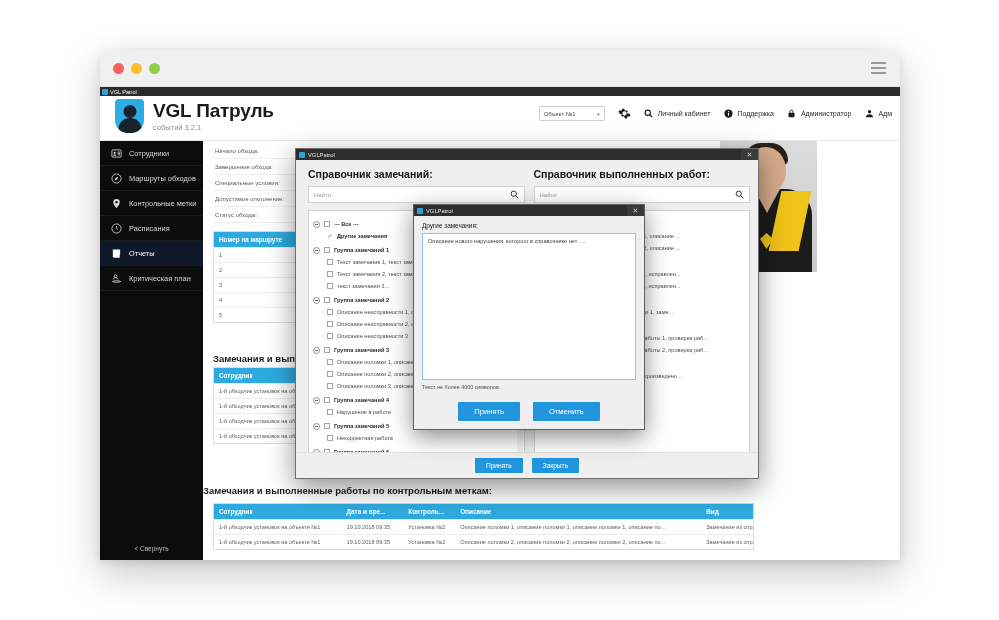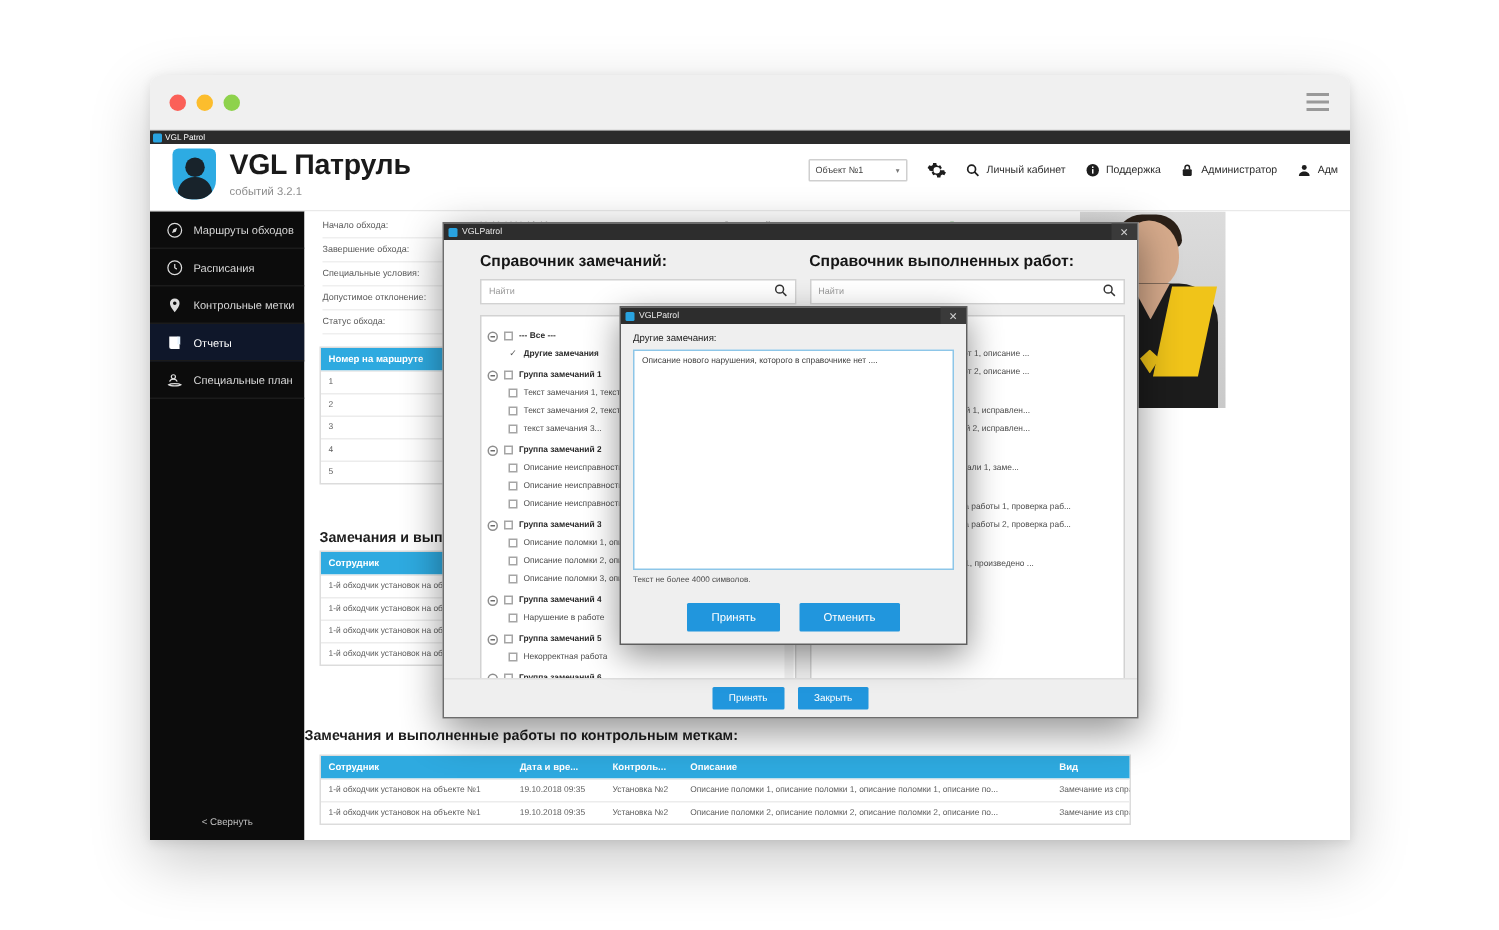--- a/index.html
+++ b/index.html
@@ -122,21 +122,21 @@
     box-shadow:0 8px 26px rgba(0,0,0,0.45);
   }
   .dlg-bar {
     height:11px; background:#2d2d2d; color:#e8e8e8; font-size:5.8px;
     display:flex; align-items:center; gap:3px; padding-left:3px; position:relative;
   }
   .dlg-bar .x {
     position:absolute; right:0; top:0; width:17px; height:11px; background:#3a3a3a;
     color:#cfcfcf; font-size:7px; display:flex; align-items:center; justify-content:center;
   }
-  .dlg-body { position:absolute; left:0; top:11px; right:0; bottom:0; background:#efefef; padding:8px 8px 0 24px; display:flex; gap:9px; }
+  .dlg-body { position:absolute; left:0; top:11px; right:0; bottom:0; background:#efefef; padding:8px 8px 0 12px; display:flex; gap:9px; }
   .panel { flex:1; display:flex; flex-direction:column; }
   .panel-title { font-size:10.5px; font-weight:bold; color:#161616; margin-bottom:6px; }
   .search-box {
     height:17px; background:#fff; border:1px solid #d2d2d2; display:flex; align-items:center;
     padding:0 5px; justify-content:space-between;
   }
   .search-box span { font-size:6px; color:#9a9a9a; }
   .tree {
     margin-top:7px; flex:1; background:#fff; border:1px solid #d2d2d2; position:relative;
     overflow:hidden;
@@ -265,61 +265,74 @@
             </span>
             <span>Адм</span>
           </div>
         </div>
       </div>
 
       <div class="sidebar">
         <div class="nav-item">
           <span class="nav-ico">
             <svg width="11" height="11" viewBox="0 0 24 24" fill="none" stroke="#dcdcdc" stroke-width="1.8">
+                <rect x="2" y="4" width="20" height="16" rx="2"></rect>
+                <circle cx="8" cy="10.5" r="2.4" fill="#dcdcdc" stroke="none"></circle>
+                <path d="M4.4 17c.6-2 1.9-2.8 3.6-2.8s3 .8 3.6 2.8" fill="#dcdcdc" stroke="none"></path>
+                <line x1="14.5" y1="9" x2="19.5" y2="9"></line>
+                <line x1="14.5" y1="12" x2="19.5" y2="12"></line>
+                <line x1="14.5" y1="15" x2="19.5" y2="15"></line>
+              </svg>
+          </span>
+          <span>Сотрудники</span>
+        </div>
+        <div class="nav-item">
+          <span class="nav-ico">
+            <svg width="11" height="11" viewBox="0 0 24 24" fill="none" stroke="#dcdcdc" stroke-width="1.8">
                 <circle cx="12" cy="12" r="10"></circle>
                 <path d="M15.5 8.5l-2 5.5-5.5 2 2-5.5z" fill="#dcdcdc" stroke="none"></path>
               </svg>
           </span>
           <span>Маршруты обходов</span>
+        </div>
+        <div class="nav-item">
+          <span class="nav-ico">
+            <svg width="11" height="11" viewBox="0 0 24 24" fill="#dcdcdc">
+                <path d="M12 2a7 7 0 00-7 7c0 5.2 7 13 7 13s7-7.8 7-13a7 7 0 00-7-7zm0 9.6A2.6 2.6 0 1112 6.4a2.6 2.6 0 010 5.2z"></path>
+              </svg>
+          </span>
+          <span>Контрольные метки</span>
         </div>
         <div class="nav-item">
           <span class="nav-ico">
             <svg width="11" height="11" viewBox="0 0 24 24" fill="none" stroke="#dcdcdc" stroke-width="1.8">
                 <circle cx="12" cy="12" r="10"></circle>
                 <path d="M12 6.5V12l3 2"></path>
               </svg>
           </span>
           <span>Расписания</span>
-        </div>
-        <div class="nav-item">
-          <span class="nav-ico">
-            <svg width="11" height="11" viewBox="0 0 24 24" fill="#dcdcdc">
-                <path d="M12 2a7 7 0 00-7 7c0 5.2 7 13 7 13s7-7.8 7-13a7 7 0 00-7-7zm0 9.6A2.6 2.6 0 1112 6.4a2.6 2.6 0 010 5.2z"></path>
-              </svg>
-          </span>
-          <span>Контрольные метки</span>
         </div>
         <div class="nav-item active">
           <span class="nav-ico">
             <svg width="11" height="11" viewBox="0 0 24 24" fill="#ffffff">
                 <path d="M4 3h12a3 3 0 013 3v15H7a3 3 0 01-3-3z"></path>
                 <path d="M16 3h4v12l-2-1.6L16 15z" fill="#e6f3fd"></path>
               </svg>
           </span>
           <span>Отчеты</span>
         </div>
         <div class="nav-item">
           <span class="nav-ico">
             <svg width="11" height="11" viewBox="0 0 24 24" fill="none" stroke="#dcdcdc" stroke-width="1.7">
                 <circle cx="10" cy="7" r="3"></circle>
                 <path d="M4.5 14c.8-2.6 3-3.6 5.5-3.6s4.7 1 5.5 3.6"></path>
                 <path d="M3 18.5c3-2 15-2 18 0-3 2.4-15 2.4-18 0z"></path>
               </svg>
           </span>
-          <span>Специальные план</span>
+          <span>Критическая план</span>
         </div>
         <div class="collapse">&lt; Свернуть</div>
       </div>
 
       <div class="content">
 
         <div class="photo">
           <div class="hair"></div>
           <div class="face"></div>
           <div class="body"></div>

